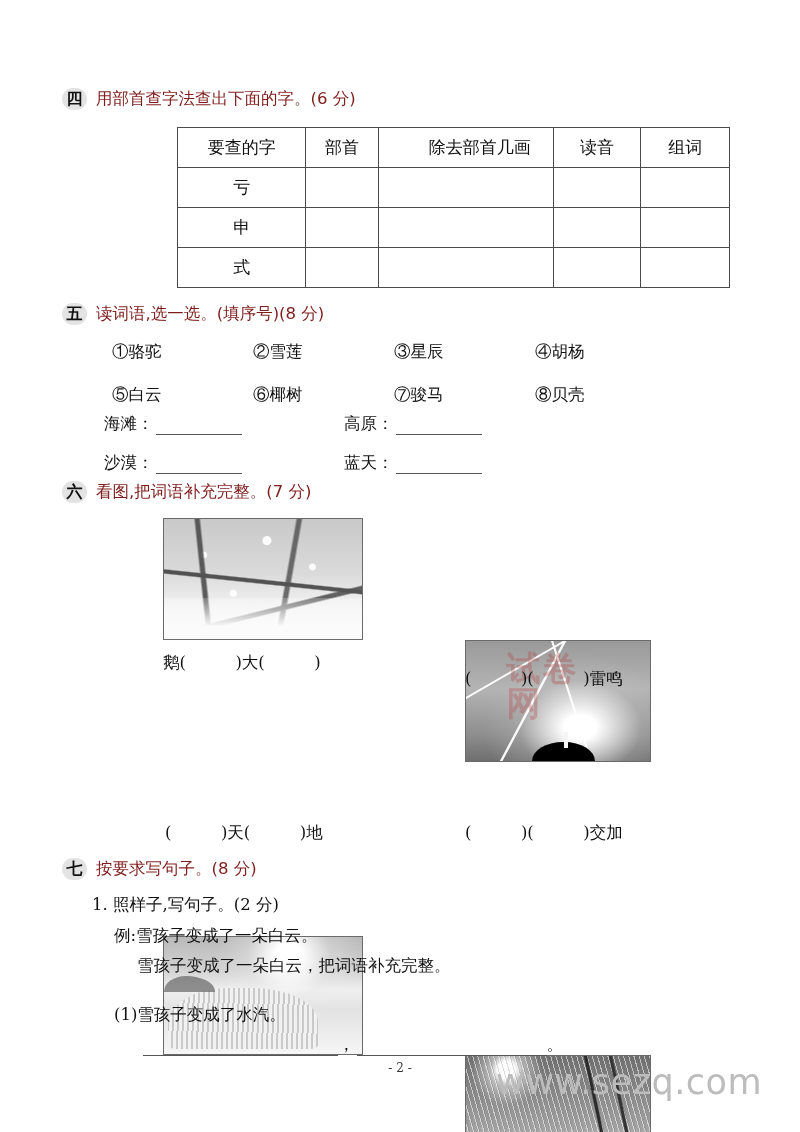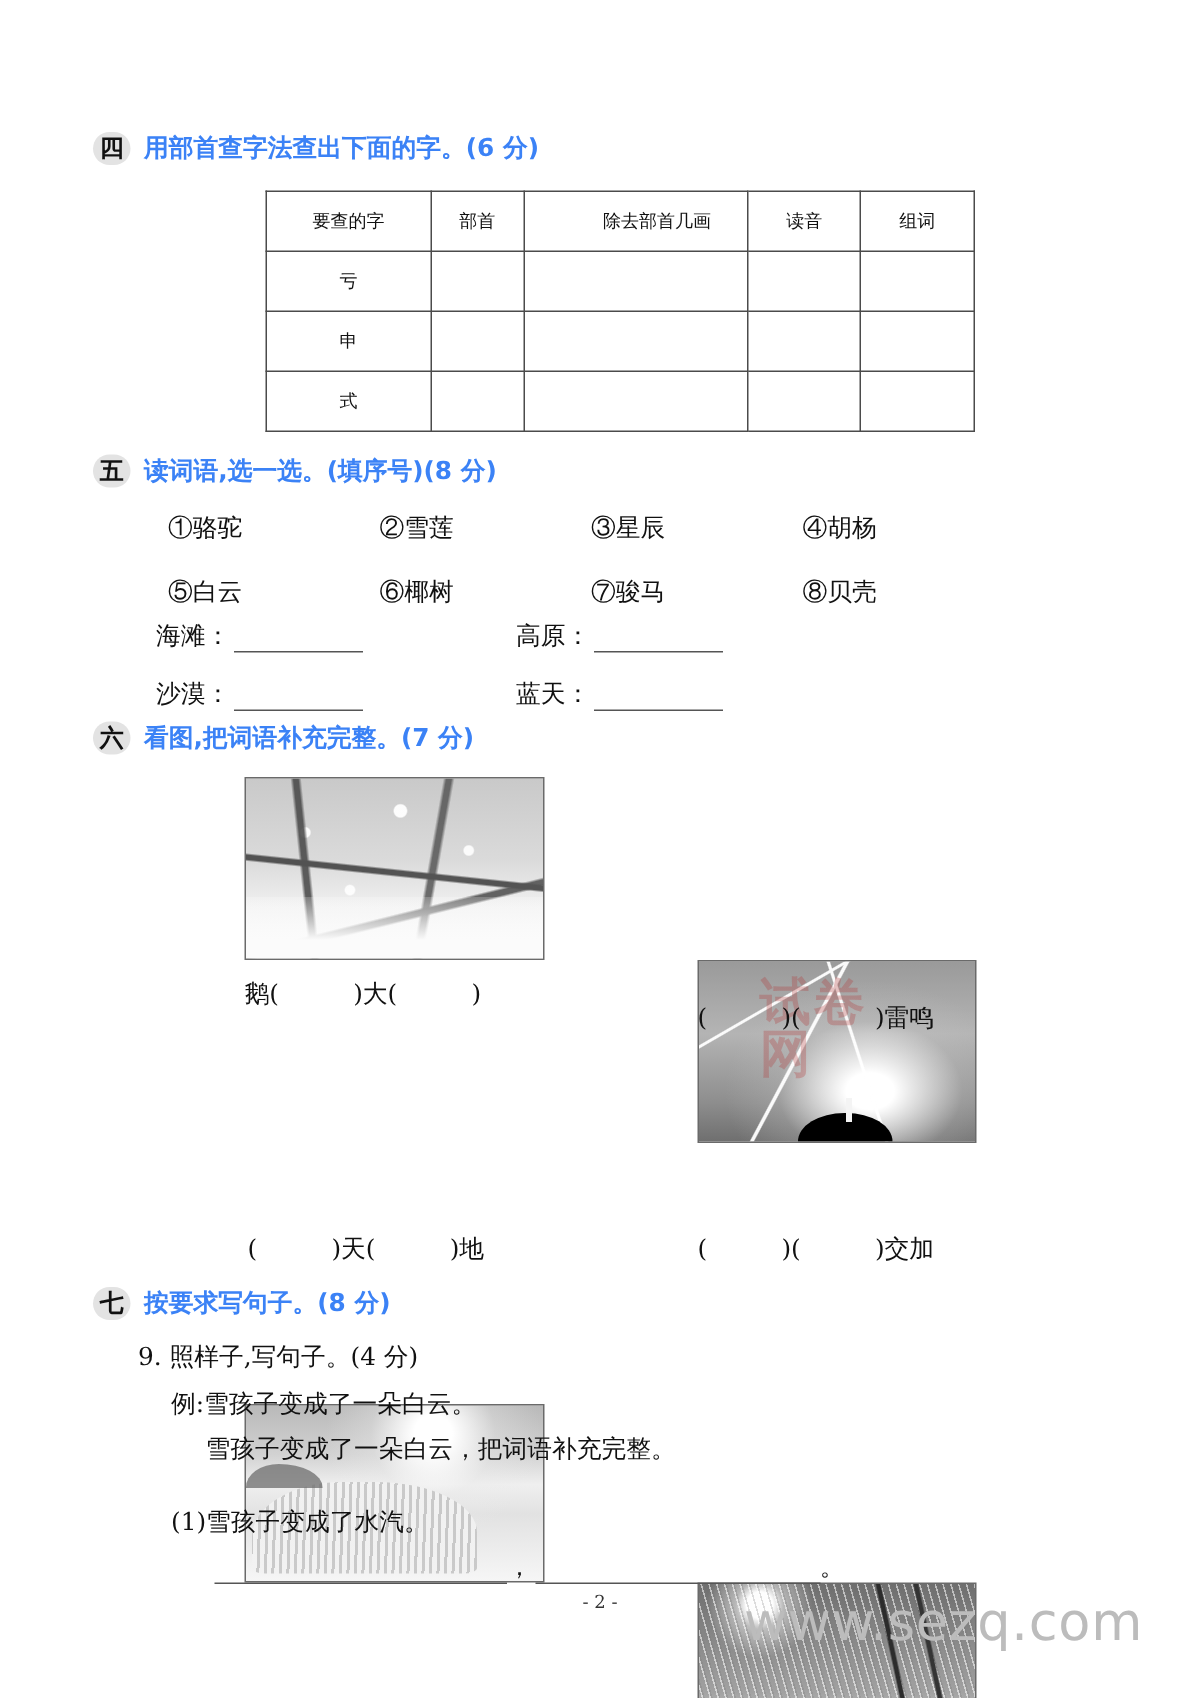--- a/index.html
+++ b/index.html
@@ -37,35 +37,35 @@
     border-radius: 11px;
     font-size: 16px;
     font-weight: 700;
     font-family: "DejaVu Sans", "Liberation Sans", sans-serif;
     color: #111;
     flex: none;
     letter-spacing: 0;
   }
   .sec-title {
     font-size: 16.5px;
-    font-weight: 700;
+    font-weight: 400;
     font-family: "DejaVu Sans", "Liberation Sans", sans-serif;
-    color: #3b82f6;
+    color: #7f1d1d;
     white-space: nowrap;
   }
 
   
   #sec4 { position: absolute; left: 62px; top: 88px; }
 
   #lookup-table {
     position: absolute;
     left: 177px; top: 127px;
-    width: 473px;
+    width: 553px;
     border-collapse: collapse;
-    font-size: 12px;
+    font-size: 17px;
   }
   #lookup-table td, #lookup-table th {
     border: 1px solid #4b4b4b;
     height: 40px;
     text-align: center;
     vertical-align: middle;
     font-weight: normal;
     font-family: "DejaVu Serif", "Liberation Serif", serif;
   }
   #lookup-table .c0 { width: 110px; }
@@ -361,21 +361,21 @@
   <div class="cap" id="cap1">鹅(　　　)大(　　　)</div>
   <div class="cap" id="cap2">(　　　)(　　　)雷鸣</div>
   <div class="cap" id="cap3">(　　　)天(　　　)地</div>
   <div class="cap" id="cap4">(　　　)(　　　)交加</div>
 
   <div class="section" id="sec7">
     <span class="sec-num">七</span>
     <span class="sec-title">按要求写句子。(8 分)</span>
   </div>
 
-  <div class="q-line" id="q1">9. 照样子,写句子。(4 分)</div>
+  <div class="q-line" id="q1">1. 照样子,写句子。(2 分)</div>
   <div class="q-line" id="q1-ex">例:雪孩子变成了一朵白云。</div>
   <div class="q-line" id="q1-ex2">雪孩子变成了一朵白云，把词语补充完整。</div>
   <div class="q-line" id="q1-a">(1)雪孩子变成了水汽。</div>
 
   <div id="answer-line">
     <span class="ln a"></span>
     <span>，</span>
     <span class="ln b"></span>
     <span>。</span>
   </div>

